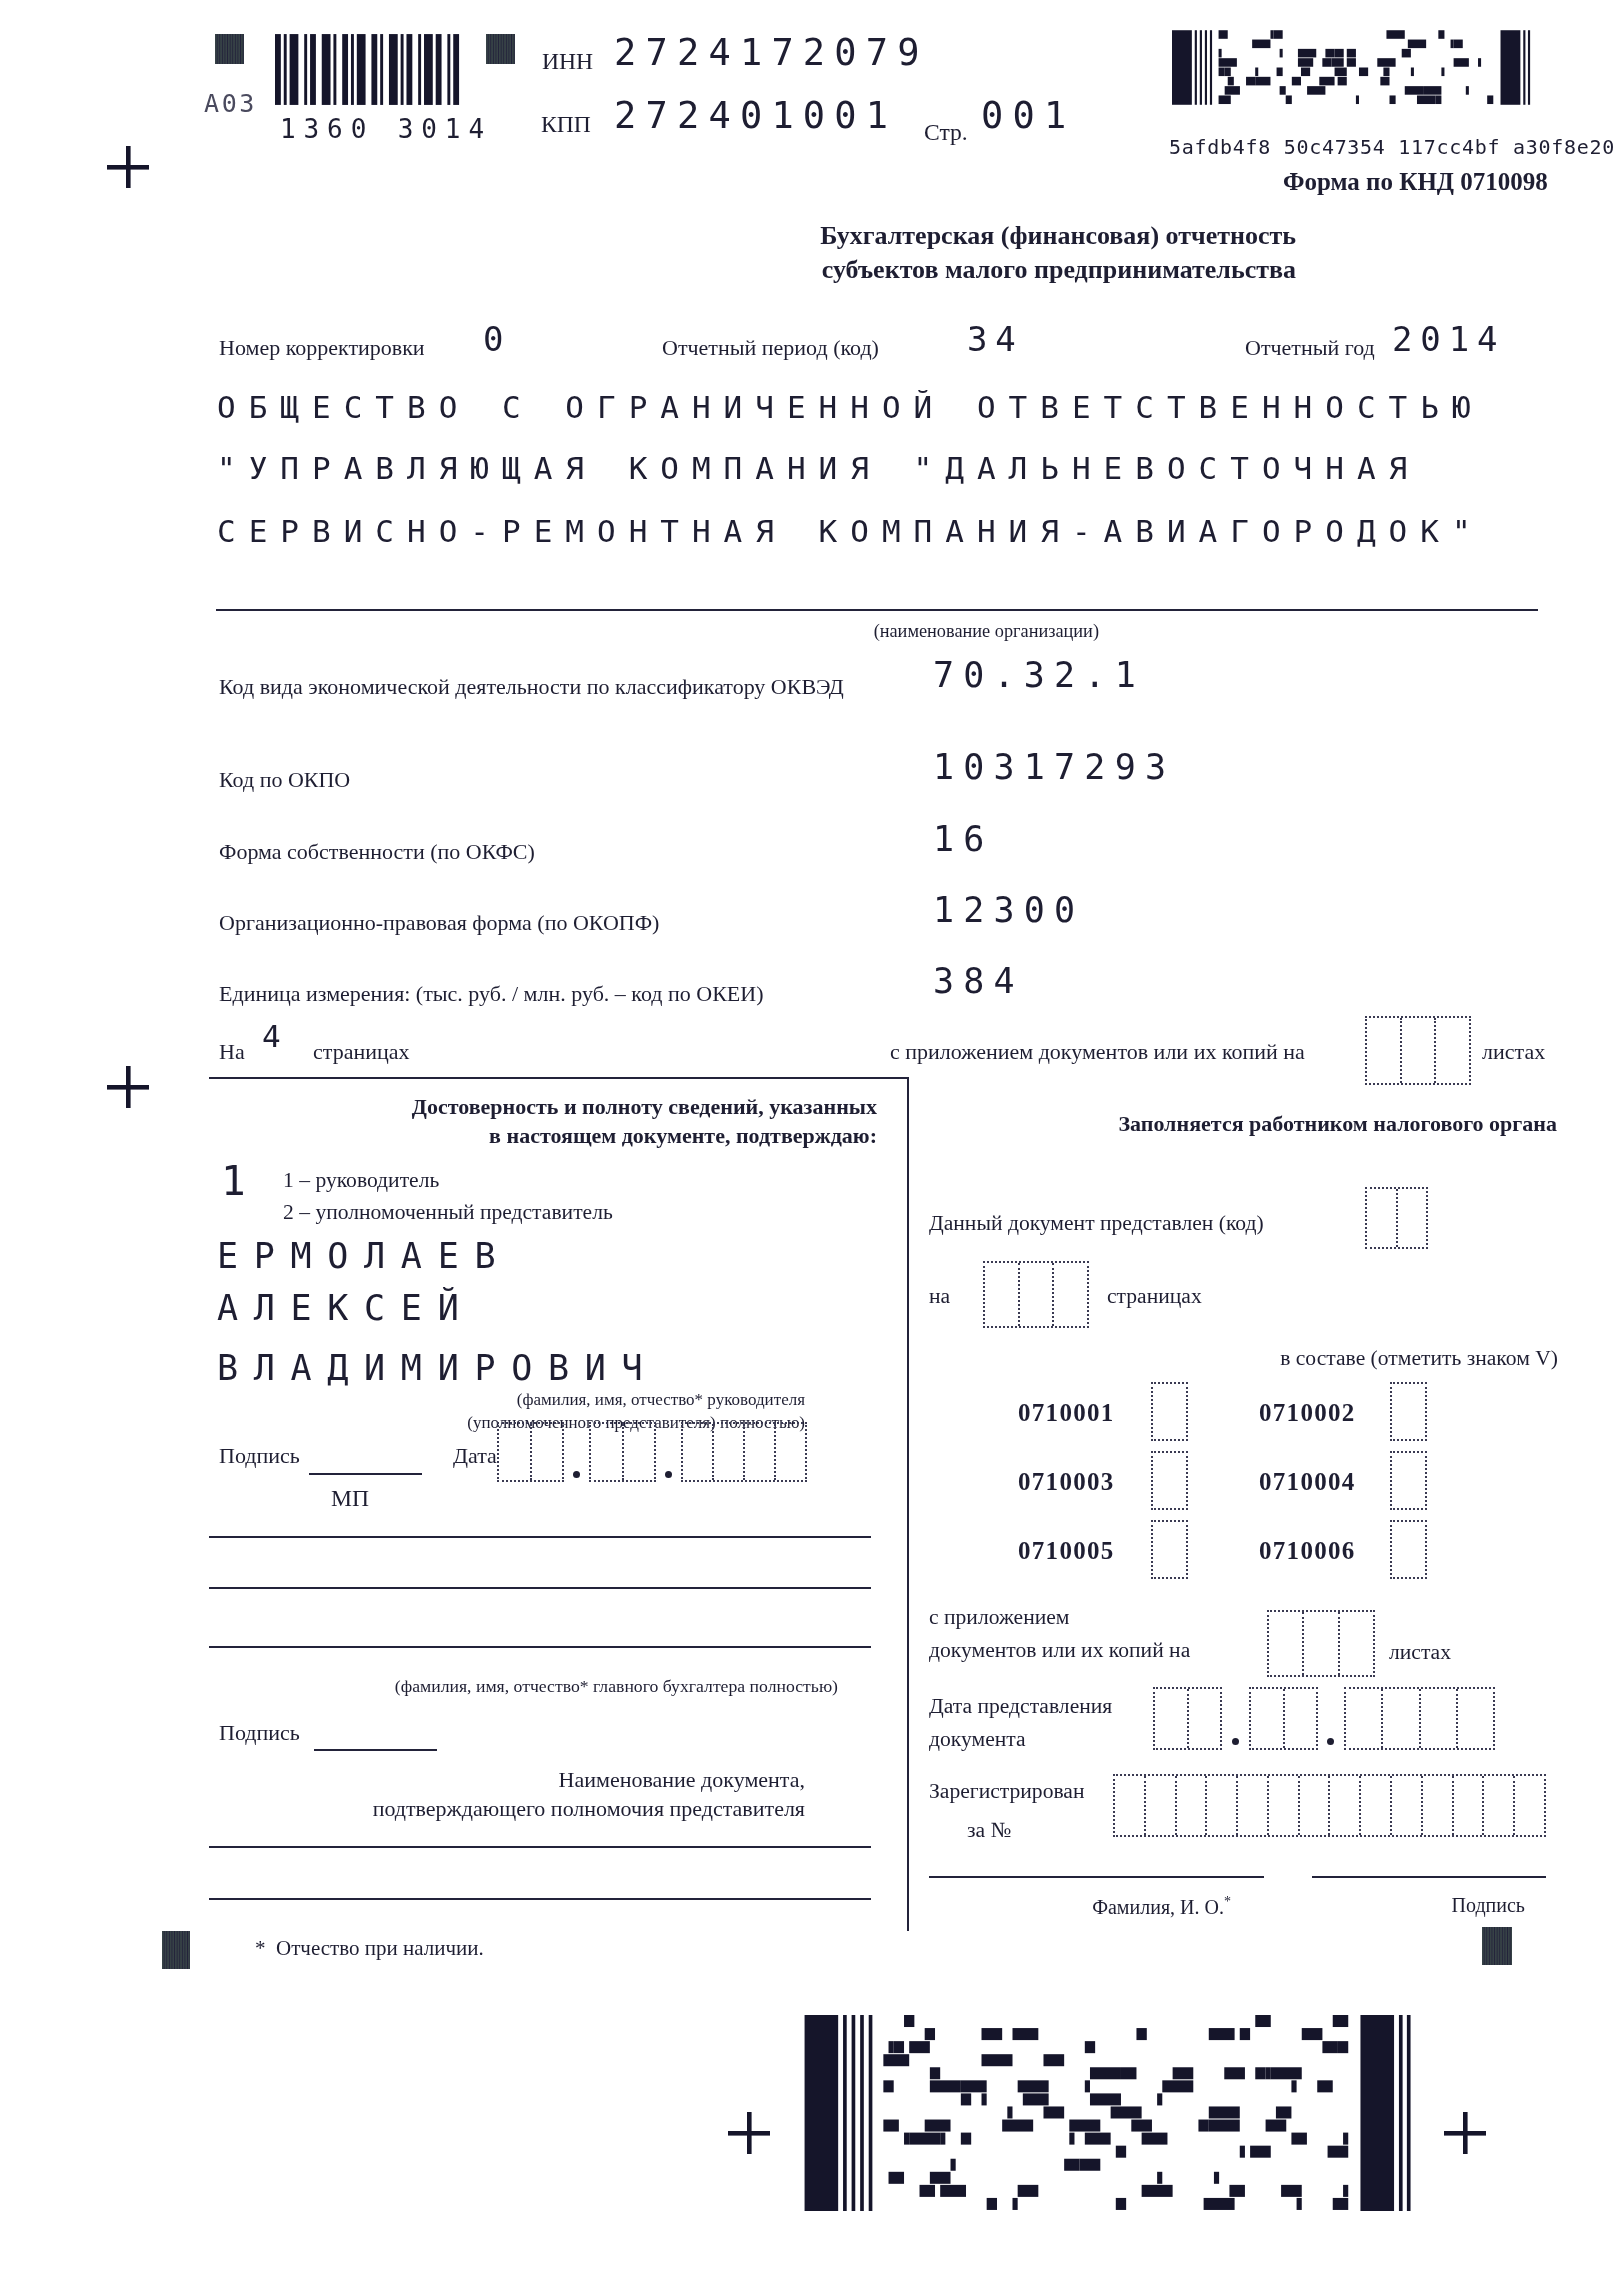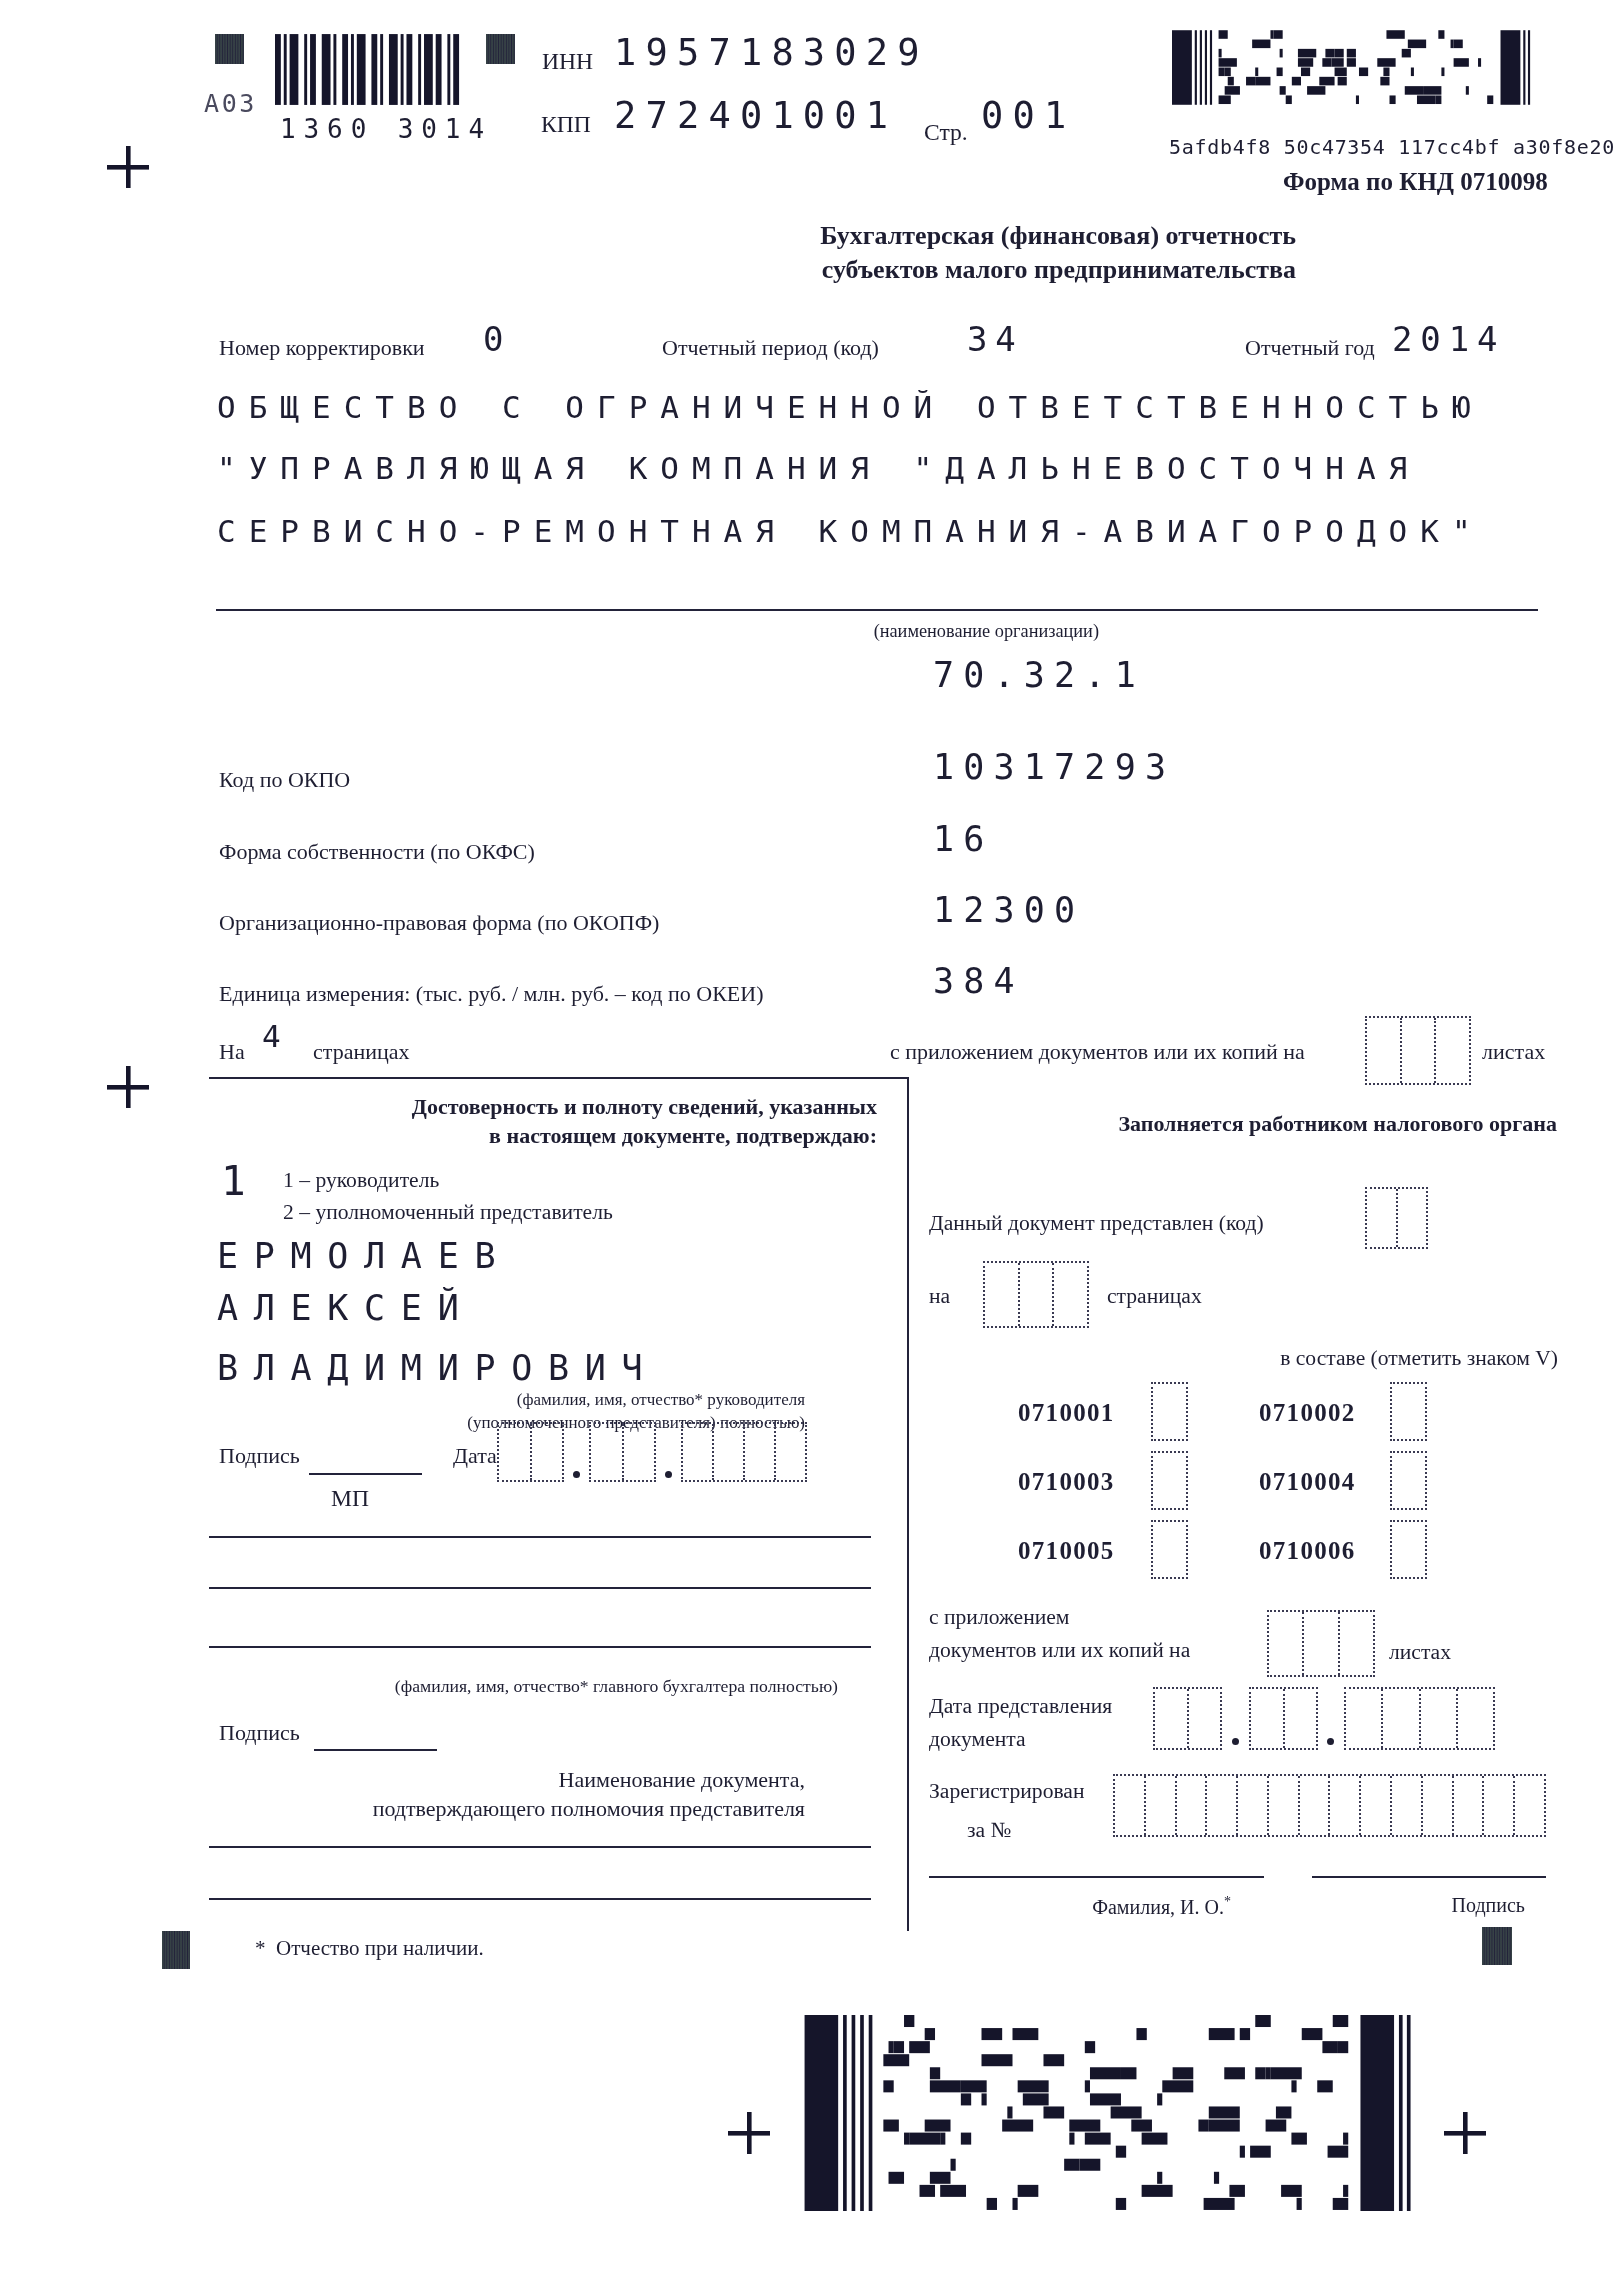--- a/index.html
+++ b/index.html
@@ -58,21 +58,21 @@
         <rect x="244.921875" y="0" w="8.90625" width="8.90625" height="108" fill="#15152a"></rect>
         <rect x="262.734375" y="0" w="4.453125" width="4.453125" height="108" fill="#15152a"></rect>
         <rect x="271.640625" y="0" w="8.90625" width="8.90625" height="108" fill="#15152a"></rect>
       </svg></div>
   <div class="sq" style="left:486px;top:34px;width:29px;height:30px"></div>
   <div class="abs mono" style="left:204px;top:89px;font-size:25px;letter-spacing:2.6px;color:#4a4a5e">A03</div>
   <div class="abs mono" style="left:280px;top:114px;font-size:26px;letter-spacing:7.9px">1360 3014</div>
   <div class="plus" style="left:107px;top:146px"></div>
 
   <div class="abs ser" style="left:542px;top:48px;font-size:23.6px">ИНН</div>
-  <div class="abs mono" style="left:614px;top:31px;font-size:37px;letter-spacing:9.2px">1957183029</div>
+  <div class="abs mono" style="left:614px;top:31px;font-size:37px;letter-spacing:9.2px">2724172079</div>
   <div class="abs ser" style="left:541px;top:111px;font-size:23.6px">КПП</div>
   <div class="abs mono" style="left:614px;top:94px;font-size:37px;letter-spacing:9.2px">272401001</div>
   <div class="abs ser" style="left:924px;top:119px;font-size:23.6px">Стр.</div>
   <div class="abs mono" style="left:981px;top:94px;font-size:37px;letter-spacing:9.2px">001</div>
 
   <div class="bc" id="bcpdf-top" style="left:1172px;top:30px;width:361px;height:75px"><svg width="361px" height="75px" viewBox="0 0 552 114">
         <rect x="0" y="0" w="30.36" width="30.36" height="114" fill="#15152a"></rect>
         <rect x="34.775999999999996" y="0" w="3.3120000000000003" width="3.3120000000000003" height="114" fill="#15152a"></rect>
         <rect x="42.504" y="0" w="3.3120000000000003" width="3.3120000000000003" height="114" fill="#15152a"></rect>
         <rect x="50.232" y="0" w="3.3120000000000003" width="3.3120000000000003" height="114" fill="#15152a"></rect>
@@ -147,20 +147,21 @@
   <div class="abs mono" style="left:967px;top:319px;font-size:34px;letter-spacing:7.9px">34</div>
   <div class="abs ser lbl" style="left:1245px;top:335px">Отчетный год</div>
   <div class="abs mono" style="left:1392px;top:319px;font-size:34px;letter-spacing:7.9px">2014</div>
 
   <div class="abs mono" style="left:217px;top:389px;font-size:31px;letter-spacing:13px">ОБЩЕСТВО С ОГРАНИЧЕННОЙ ОТВЕТСТВЕННОСТЬЮ</div>
   <div class="abs mono" style="left:217px;top:450px;font-size:31px;letter-spacing:13px">"УПРАВЛЯЮЩАЯ КОМПАНИЯ "ДАЛЬНЕВОСТОЧНАЯ</div>
   <div class="abs mono" style="left:217px;top:513px;font-size:31px;letter-spacing:13px">СЕРВИСНО-РЕМОНТНАЯ КОМПАНИЯ-АВИАГОРОДОК"</div>
   <div class="hline" style="left:216px;top:609px;width:1322px"></div>
   <div class="abs ser center" style="left:641px;top:621px;width:458px;font-size:18.3px">(наименование организации)</div>
 
+  <div class="abs ser lbl" style="left:219px;top:674px">Код вида экономической деятельности по классификатору ОКВЭД</div>
   <div class="abs mono val" style="left:933px;top:655px;font-size:35px">70.32.1</div>
 
   <div class="abs ser lbl" style="left:219px;top:767px">Код по ОКПО</div>
   <div class="abs mono val" style="left:933px;top:747px;font-size:35px">10317293</div>
 
   <div class="abs ser lbl" style="left:219px;top:839px">Форма собственности (по ОКФС)</div>
   <div class="abs mono val" style="left:933px;top:819px;font-size:35px">16</div>
 
   <div class="abs ser lbl" style="left:219px;top:910px">Организационно-правовая форма (по ОКОПФ)</div>
   <div class="abs mono val" style="left:933px;top:890px;font-size:35px">12300</div>

